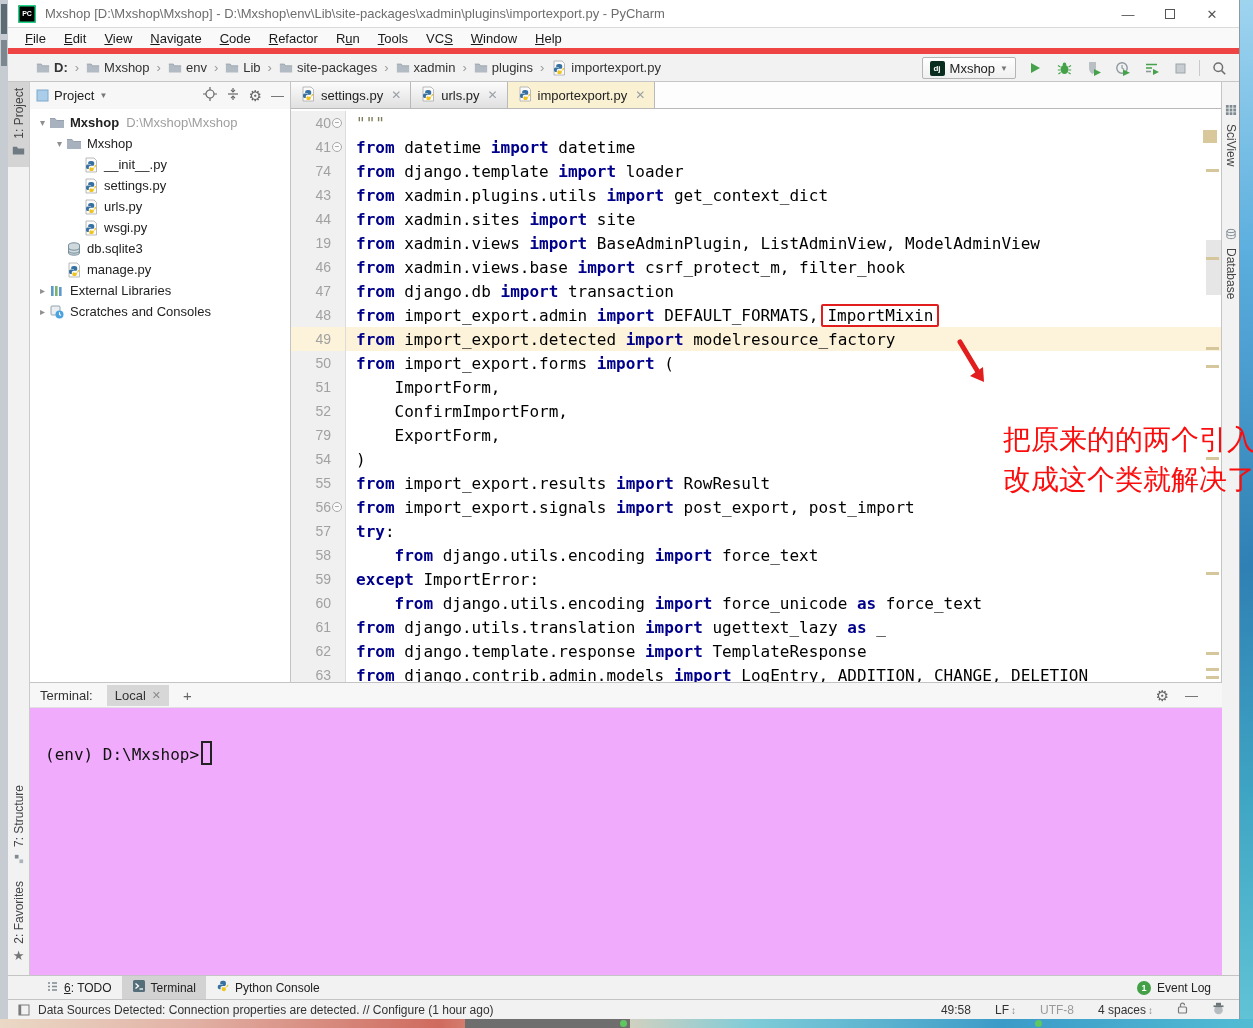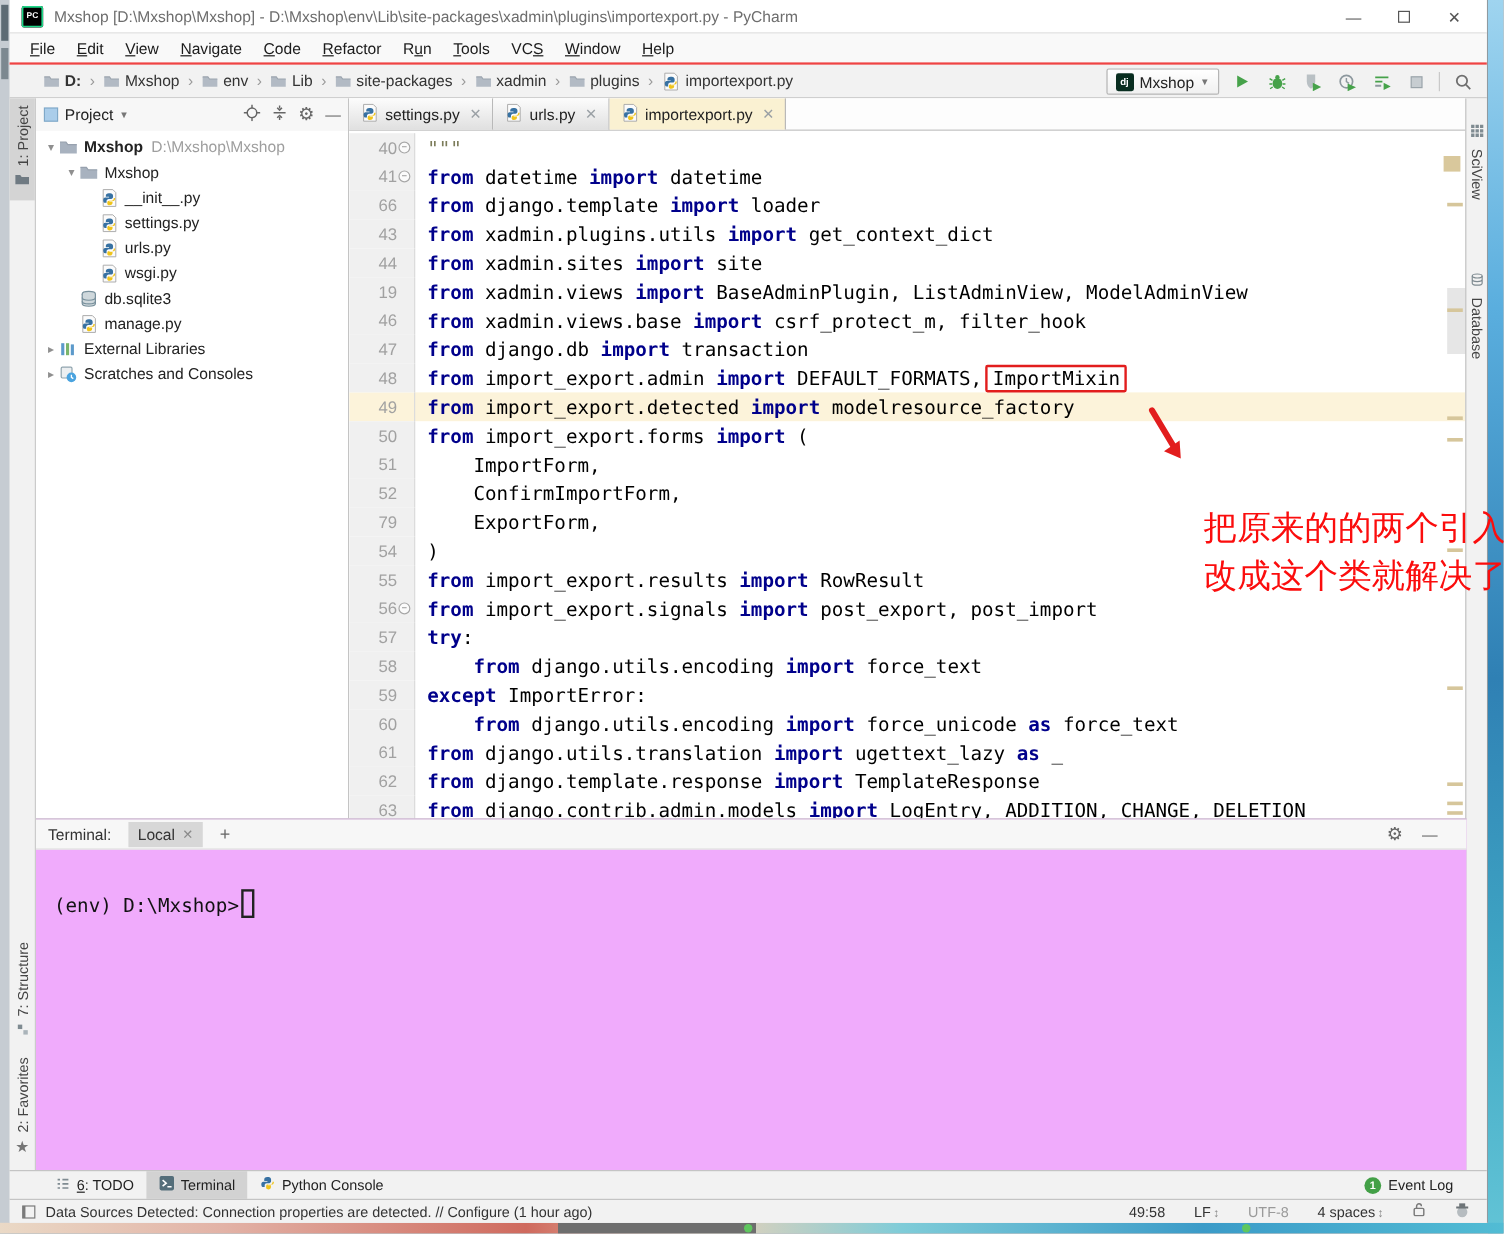--- a/index.html
+++ b/index.html
@@ -26,21 +26,21 @@
             border-bottom:1px solid #dadada;display:flex;align-items:center;padding-left:10px;}
   .pc-logo{width:18px;height:18px;background:#000;color:#fff;font-size:7px;font-weight:bold;
            display:flex;align-items:center;justify-content:center;border-radius:2px;
            box-shadow:inset 0 0 0 1.5px #21d789;}
   .title-text{margin-left:9px;font-size:13px;color:#6d6d6d;white-space:nowrap;}
   .winctl{position:absolute;right:6px;top:0;height:28px;display:flex;align-items:center;}
   .winctl span{width:42px;text-align:center;color:#555;font-size:13px;cursor:default;}
   .winctl .maxbox{display:inline-block;width:10px;height:10px;border:1px solid #555;}
 
   .menubar{position:absolute;left:0;top:28px;width:100%;height:26px;background:#f9f9f9;
-           border-bottom:2px solid #ef4444;display:flex;align-items:center;padding-left:8px;}
+           border-bottom:6px solid #ef4444;display:flex;align-items:center;padding-left:8px;}
   .menubar .mi{font-size:13px;color:#1b1b1b;padding:0 9px;}
 
   .navbar{position:absolute;left:0;top:54px;width:100%;height:28px;background:#f2f2f2;
           border-bottom:1px solid #c6c6c6;display:flex;align-items:center;padding-left:28px;}
   .crumb{display:flex;align-items:center;font-size:13px;color:#333;}
   .crumb svg{margin-right:4px;}
   .crumb.first b{font-weight:bold;}
   .crumb-sep{color:#9a9a9a;font-size:13px;margin:0 7px;}
   .nav-right{position:absolute;right:10px;top:0;height:28px;display:flex;align-items:center;gap:9px;}
   .runcombo{height:22px;border:1px solid #b5b5b5;border-radius:2px;background:linear-gradient(#ffffff,#f0f0f0);
@@ -478,21 +478,21 @@
               <path d="M7.8 4c-1.9 0-2.6.9-2.6 2.1V7h2.7v.6H4.6C3.6 7.6 3 8.5 3 9.8c0 1.4.6 2.2 1.6 2.2h1.2v-1.4c0-1 .8-1.8 1.8-1.8h2c.9 0 1.6-.7 1.6-1.6V6.1C11.2 4.9 10.2 4 8.9 4z" fill="#3771a2"></path>
               <path d="M8.2 14c1.9 0 2.6-.9 2.6-2.1V11H8.1v-.6h3.3c1 0 1.6-.9 1.6-2.2v-.2h-1.2v.4c0 1-.8 1.8-1.8 1.8h-2c-.9 0-1.6.7-1.6 1.6v1.1C6.4 13.1 7 14 8.2 14z" fill="#efc41c"></path>
             </svg></span>
           <span>importexport.py</span>
           <span class="x">✕</span>
         </div>
       </div>
     <div id="code">
         <div class="cline"><span class="num">40<span class="fold">−</span></span><span class="src"><span class="tok-s">"""</span></span></div>
         <div class="cline"><span class="num">41<span class="fold">−</span></span><span class="src"><span class="tok-k">from</span><span> datetime </span><span class="tok-k">import</span><span> datetime</span></span></div>
-        <div class="cline"><span class="num">66</span><span class="src"><span class="tok-k">from</span><span> django.template </span><span class="tok-k">import</span><span> loader</span></span></div>
+        <div class="cline"><span class="num">74</span><span class="src"><span class="tok-k">from</span><span> django.template </span><span class="tok-k">import</span><span> loader</span></span></div>
         <div class="cline"><span class="num">43</span><span class="src"><span class="tok-k">from</span><span> xadmin.plugins.utils </span><span class="tok-k">import</span><span> get_context_dict</span></span></div>
         <div class="cline"><span class="num">44</span><span class="src"><span class="tok-k">from</span><span> xadmin.sites </span><span class="tok-k">import</span><span> site</span></span></div>
         <div class="cline"><span class="num">19</span><span class="src"><span class="tok-k">from</span><span> xadmin.views </span><span class="tok-k">import</span><span> BaseAdminPlugin, ListAdminView, ModelAdminView</span></span></div>
         <div class="cline"><span class="num">46</span><span class="src"><span class="tok-k">from</span><span> xadmin.views.base </span><span class="tok-k">import</span><span> csrf_protect_m, filter_hook</span></span></div>
         <div class="cline"><span class="num">47</span><span class="src"><span class="tok-k">from</span><span> django.db </span><span class="tok-k">import</span><span> transaction</span></span></div>
         <div class="cline"><span class="num">48</span><span class="src"><span class="tok-k">from</span><span> import_export.admin </span><span class="tok-k">import</span><span> DEFAULT_FORMATS,</span><span class="tok-b">ImportMixin</span></span></div>
         <div class="cline current"><span class="num">49</span><span class="src"><span class="tok-k">from</span><span> import_export.detected </span><span class="tok-k">import</span><span> modelresource_factory</span></span></div>
         <div class="cline"><span class="num">50</span><span class="src"><span class="tok-k">from</span><span> import_export.forms </span><span class="tok-k">import</span><span> (</span></span></div>
         <div class="cline"><span class="num">51</span><span class="src"><span>    ImportForm,</span></span></div>
         <div class="cline"><span class="num">52</span><span class="src"><span>    ConfirmImportForm,</span></span></div>

